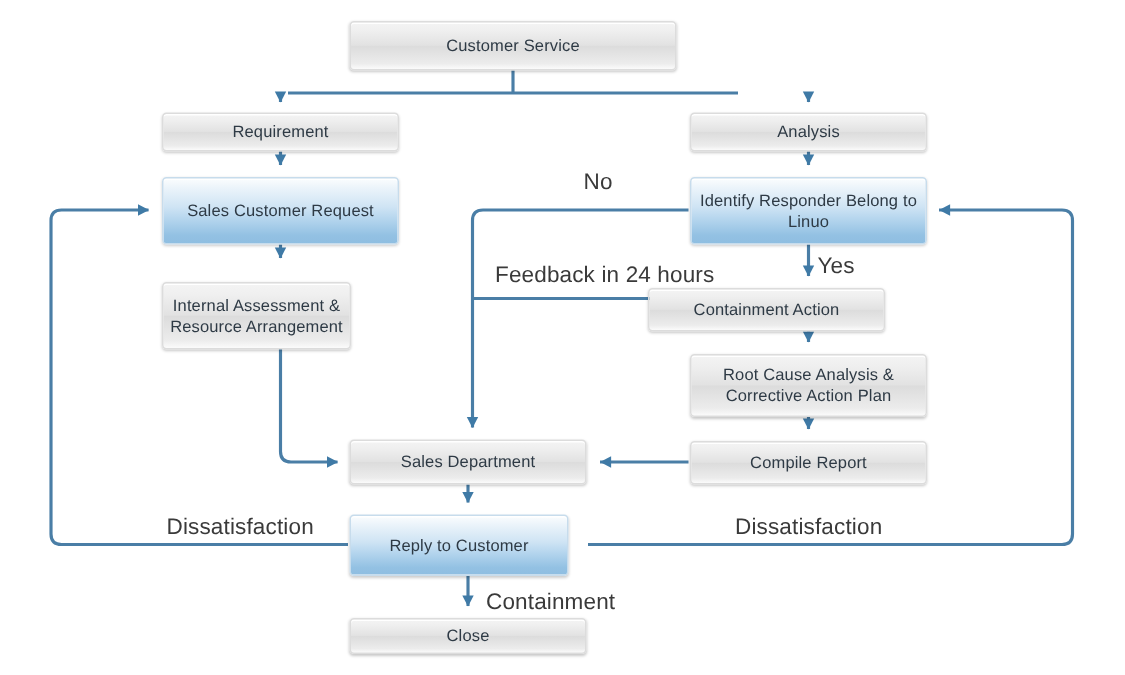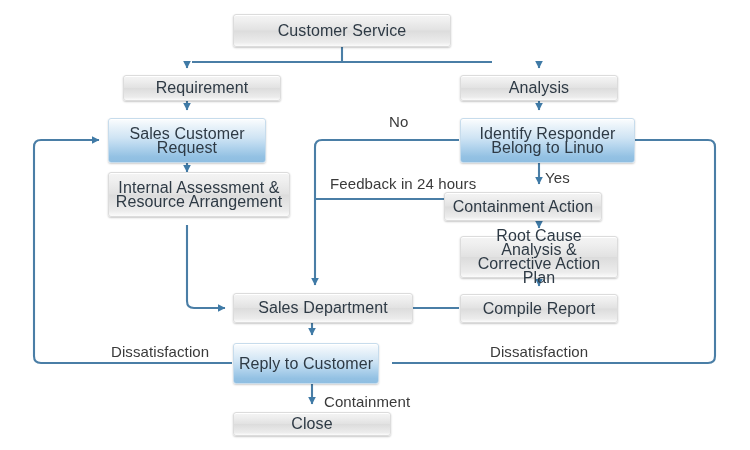--- a/index.html
+++ b/index.html
@@ -13,21 +13,21 @@
   #edges{position:absolute;left:0;top:0;width:750px;height:450px;}
 
   .node{
     position:absolute;
     box-sizing:border-box;
     display:flex;
     align-items:center;
     justify-content:center;
     text-align:center;
     border-radius:3px;
-    font-size:16px;
+    font-size:11px;
     line-height:14px;
     color:#2e3a45;
     letter-spacing:.1px;
     padding:2px 4px;
     z-index:3;
   }
   
   .node.grey{
     background:linear-gradient(to bottom,#f4f4f4 0%,#efefef 18%,#e2e2e2 49%,#dcdcdc 51%,#ececec 88%,#fbfbfb 100%);
     border:1px solid #dcdcdc;
@@ -111,29 +111,29 @@
 
        loop right up into Identify Responder --&gt;
       <path d="M392,363 L708,363 Q715,363 715,356 L715,147 Q715,140 708,140 L626,140" marker-end="url(#arrow-l)"></path>
 
        Close --&gt;
       <path d="M312,384 L312,404" marker-end="url(#arrow-d)"></path>
     </g>
   </svg>
 
   <div class="node grey" style="left:233px;top:14px;width:218px;height:33px;">Customer Service</div>
-  <div class="node grey" style="left:108px;top:75px;width:158px;height:26px;margin-left:15px;">Requirement</div>
+  <div class="node grey" style="left:108px;top:75px;width:158px;height:26px;">Requirement</div>
   <div class="node grey" style="left:460px;top:75px;width:158px;height:26px;">Analysis</div>
   <div class="node blue" style="left:108px;top:118px;width:158px;height:45px;">Sales Customer Request</div>
-  <div class="node blue" style="left:460px;top:118px;width:175px;height:45px;">Identify Responder Belong to Linuo</div>
-  <div class="node grey" style="left:108px;top:172px;width:182px;height:45px;">Internal Assessment &amp; Resource Arrangement</div>
-  <div class="node grey" style="left:444px;top:192px;width:158px;height:29px;">Containment Action</div>
+  <div class="node blue" style="left:460px;top:118px;width:158px;height:45px;">Identify Responder Belong to Linuo</div>
+  <div class="node grey" style="left:108px;top:188px;width:126px;height:45px;">Internal Assessment &amp; Resource Arrangement</div>
+  <div class="node grey" style="left:432px;top:192px;width:158px;height:29px;">Containment Action</div>
   <div class="node grey" style="left:460px;top:236px;width:158px;height:42px;">Root Cause Analysis &amp; Corrective Action Plan</div>
   <div class="node grey" style="left:460px;top:294px;width:158px;height:29px;">Compile Report</div>
-  <div class="node grey" style="left:233px;top:293px;width:180px;height:30px;">Sales Department</div>
+  <div class="node grey" style="left:233px;top:293px;width:158px;height:30px;">Sales Department</div>
   <div class="node blue" style="left:233px;top:343px;width:146px;height:41px;">Reply to Customer</div>
   <div class="node grey" style="left:233px;top:412px;width:158px;height:24px;">Close</div>
 
   <div class="edge-label" style="left:389px;top:113px;">No</div>
   <div class="edge-label" style="left:545px;top:169px;">Yes</div>
   <div class="edge-label" style="left:330px;top:175px;">Feedback in 24 hours</div>
   <div class="edge-label" style="left:111px;top:343px;">Dissatisfaction</div>
   <div class="edge-label" style="left:490px;top:343px;">Dissatisfaction</div>
   <div class="edge-label" style="left:324px;top:393px;">Containment</div>
 

